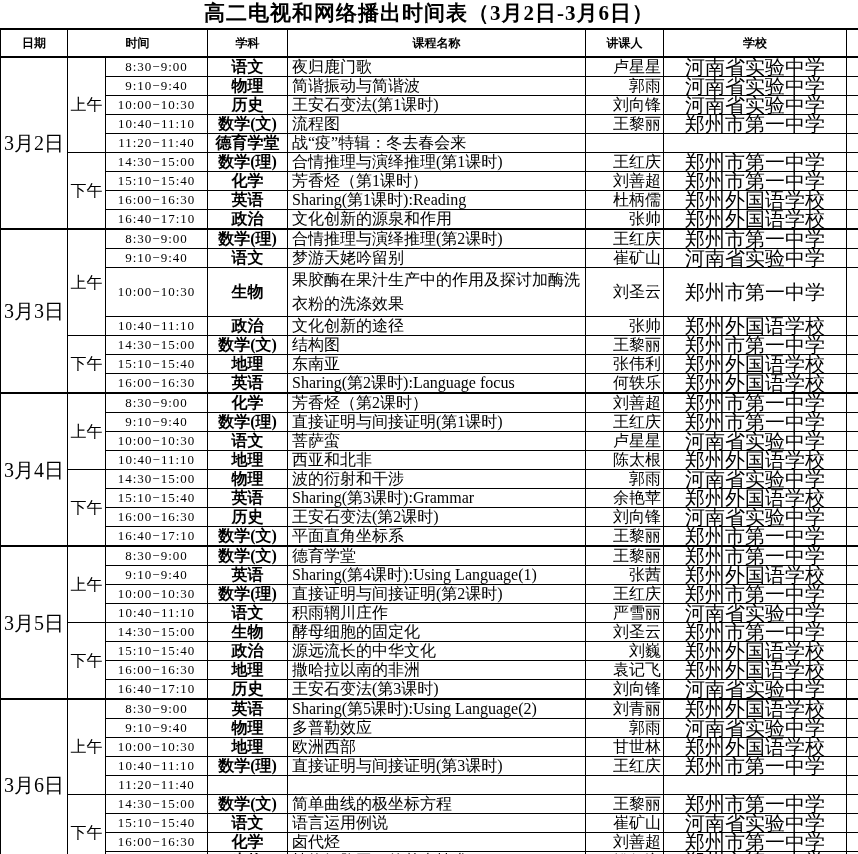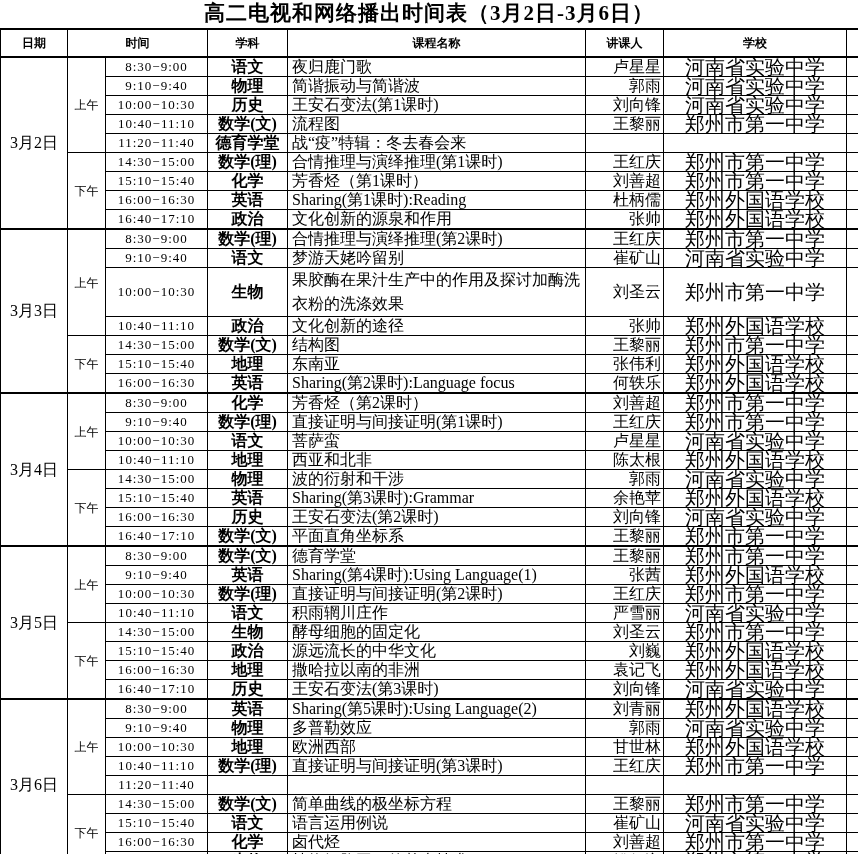--- a/index.html
+++ b/index.html
@@ -23,22 +23,22 @@
     text-align:center; vertical-align:middle;
     font-weight:normal; font-size:16px; line-height:18px;
   }
   .schedule thead th {
     height:26px; font-weight:bold; font-size:12px;
     border-top:2px solid #000;
   }
   .schedule tbody tr { height:19px; }
   .schedule tbody tr.tall { height:38px; }
   .schedule tbody tr.day-start td { border-top:2px solid #000; }
-  td.date   { font-size:16px;text-align:center; }
-  td.period { font-size:12px; }
+  td.date   { font-size:20px;text-align:center; }
+  td.period { font-size:16px; }
   td.time   { font-size:13px; letter-spacing:1px; }
   td.subject{ font-size:16px;font-weight:bold; }
   td.course { text-align:left; padding-left:4px; }
   td.course.wrap { white-space:normal; line-height:24px; }
   td.teacher{ font-size:16px;text-align:right; }
   td.school { font-size:20px; }
   th.edge, td.edge { border-right:none; }
 </style>
 </head>
 <body>

